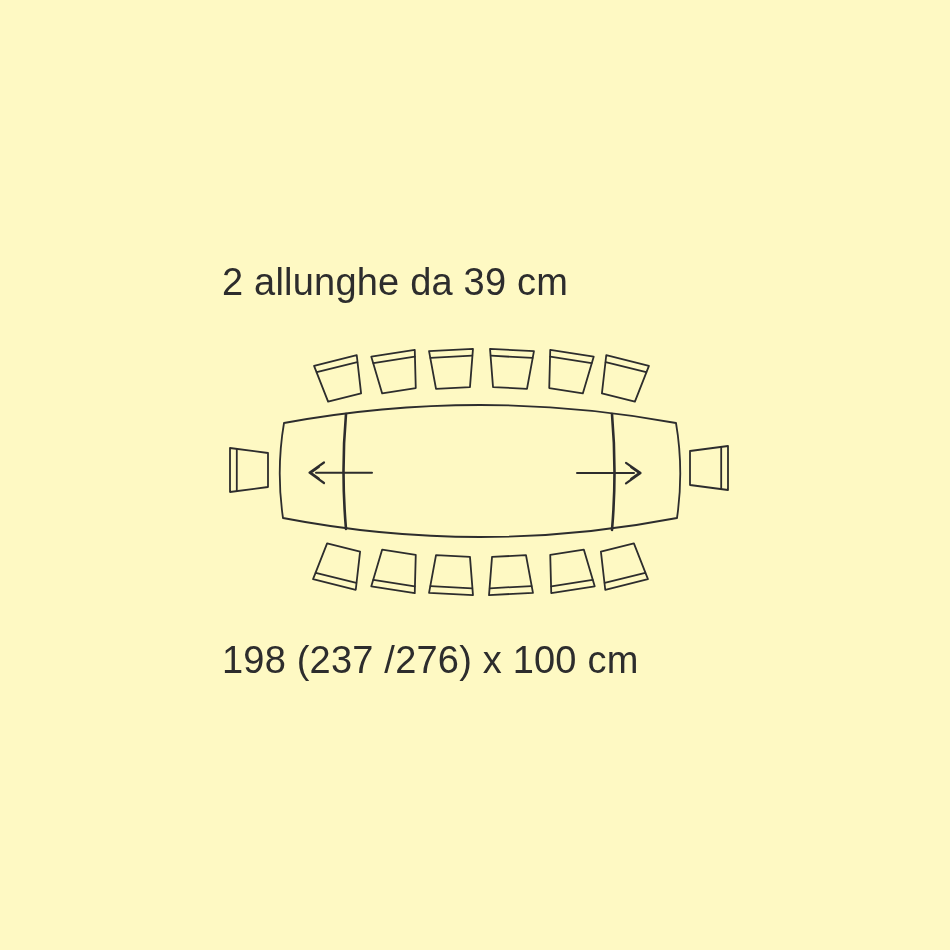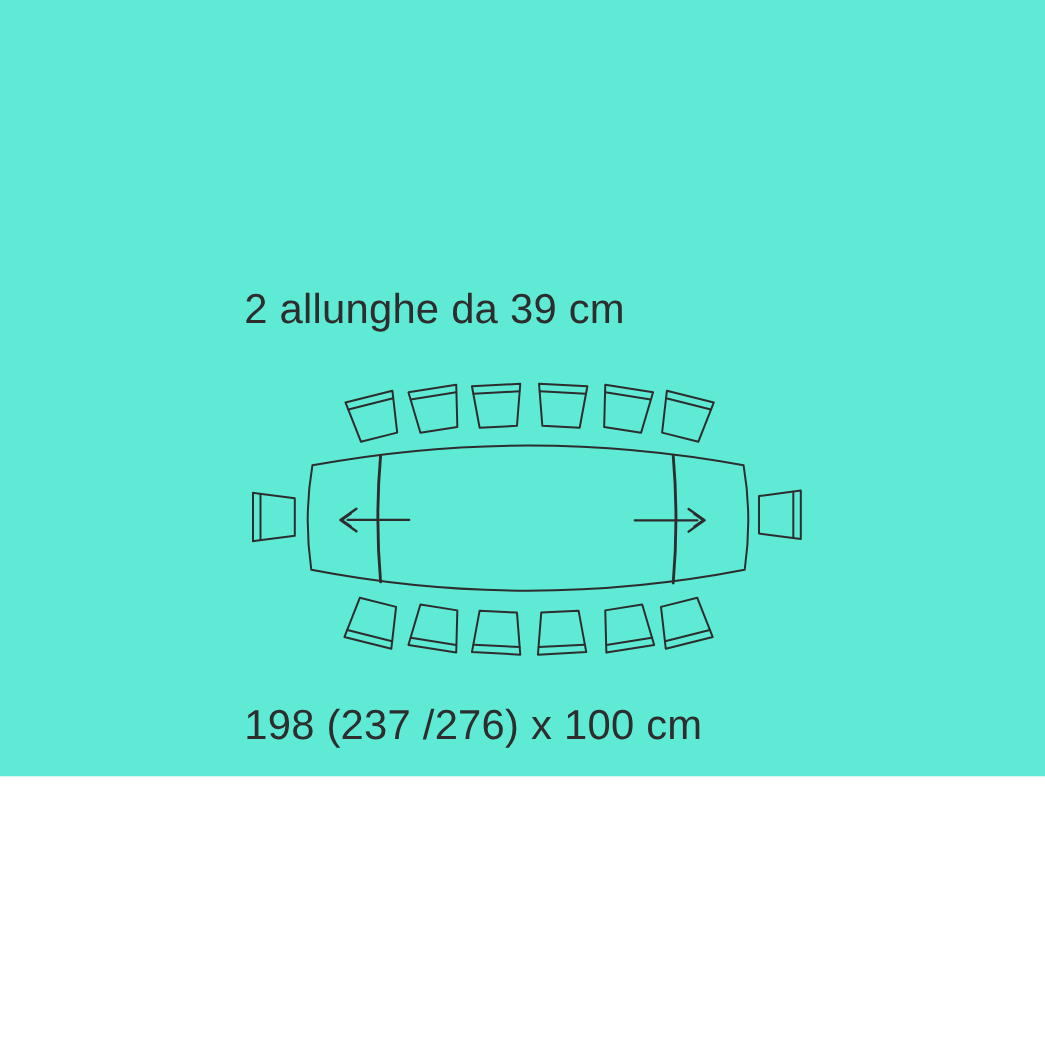--- a/index.html
+++ b/index.html
@@ -3,22 +3,22 @@
 <meta charset="utf-8">
 <style>
   html, body {
     margin: 0;
     padding: 0;
     background: #ffffff;
   }
   .canvas {
     position: relative;
     width: 950px;
-    height: 706px;
-    background: #5eead4;
+    height: 950px;
+    background: #fef9c3;
     overflow: hidden;
     font-family: "Liberation Sans", sans-serif;
     color: #2d2d2d;
   }
   .caption {
     position: absolute;
     font-size: 38px;
     font-weight: 400;
     color: #2d2d2d;
     letter-spacing: 0.2px;

